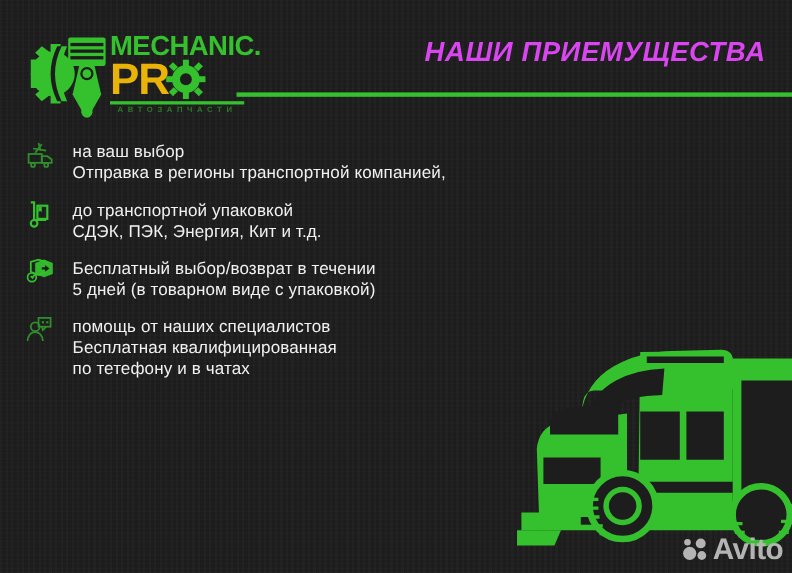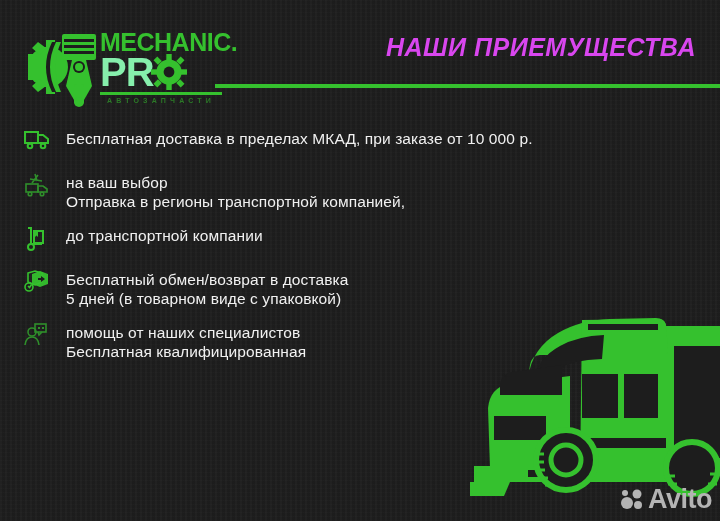--- a/index.html
+++ b/index.html
@@ -36,21 +36,21 @@
     display:flex; align-items:flex-start;
   }
   .logo-mark{ position:relative; width:82px; height:84px; flex:0 0 82px; }
   .logo-text{ position:relative; margin-left:-4px; padding-top:6px; }
   .logo-word1{
     color:#35c12e; font-weight:bold; font-size:25px;
     letter-spacing:-0.5px; line-height:24px;
     font-family:"Liberation Sans", sans-serif;
   }
   .logo-word2{
-    color:#86efac; font-weight:bold; font-size:40px;
+    color:#eab308; font-weight:bold; font-size:40px;
     line-height:36px; letter-spacing:-1px;
     display:flex; align-items:center;
   }
   .logo-gearO{ width:36px; height:36px; margin-left:-3px; }
   .logo-sub{
     margin-top:2px; color:#2b7a27; font-size:7px;
     letter-spacing:4.2px; font-weight:bold;
     border-top:3px solid #35c12e; padding-top:2px; width:122px;
     text-align:center;
   }
@@ -165,35 +165,20 @@
       </div>
       <div class="logo-sub">АВТОЗАПЧАСТИ</div>
     </div>
   </div>
 
   <div class="headline">НАШИ ПРИЕМУЩЕСТВА</div>
   <div class="rule"></div>
 
   <div class="features">
 
-    <div class="feature">
-      <div class="ic">
-        <svg width="26" height="22" viewBox="0 0 26 22">
-          <g fill="none" stroke="#35c12e" stroke-width="2">
-            <rect x="1" y="3" width="13" height="11"></rect>
-            <path d="M14 6 h5 l5 4 v4 h-10z"></path>
-            <circle cx="6" cy="17" r="2.3"></circle>
-            <circle cx="19" cy="17" r="2.3"></circle>
-          </g>
-        </svg>
-      </div>
-      <div class="txt">
-        <div>Бесплатная доставка в пределах МКАД, при заказе от 10 000 р.</div>
-      </div>
-    </div>
 
 
     <div class="feature">
       <div class="ic">
         <svg width="26" height="24" viewBox="0 0 26 24">
           <g fill="none" stroke="#2f8f2b" stroke-width="1.6">
             <rect x="2" y="11" width="12" height="8"></rect>
             <path d="M14 13 h5 l4 3 v3 h-9z"></path>
             <circle cx="6" cy="21" r="1.8"></circle>
             <circle cx="18" cy="21" r="1.8"></circle>
@@ -212,40 +197,41 @@
         <svg width="24" height="26" viewBox="0 0 24 26">
           <g fill="none" stroke="#35c12e" stroke-width="2">
             <path d="M4 2 h3 v16 h11"></path>
             <rect x="10" y="5" width="9" height="12"></rect>
             <circle cx="7" cy="21" r="3"></circle>
           </g>
           <path d="M11 6 h3 v5 l-1.5 -1.5 -1.5 1.5z" fill="#35c12e"></path>
         </svg>
       </div>
       <div class="txt">
-        <div>до транспортной компании</div>
+        <div>до транспортной упаковкой</div>
+        <div>СДЭК, ПЭК, Энергия, Кит и т.д.</div>
       </div>
     </div>
 
     <div class="feature">
       <div class="ic">
         <svg width="25" height="24" viewBox="0 0 25 24">
           <g fill="#35c12e">
             <path d="M8 4 l8 -3 8 3 v10 l-8 3 -8 -3z" opacity="0.95"></path>
           </g>
           <g fill="none" stroke="#35c12e" stroke-width="1.6">
             <path d="M4 3 l7 -2 7 2 v9 l-7 3 -7 -3z"></path>
             <circle cx="5" cy="17" r="4"></circle>
             <path d="M4 16 l1.5 1.5 2 -3"></path>
           </g>
           <path d="M17 6 l4 3 -4 3 v-2 h-3 v-2 h3z" fill="#1d1d1d"></path>
         </svg>
       </div>
       <div class="txt">
-        <div>Бесплатный обмен/возврат в доставка</div>
+        <div>Бесплатный выбор/возврат в течении</div>
         <div>5 дней (в товарном виде с упаковкой)</div>
       </div>
     </div>
 
     <div class="feature">
       <div class="ic">
         <svg width="24" height="24" viewBox="0 0 24 24">
           <g fill="none" stroke="#2f8f2b" stroke-width="1.6">
             <circle cx="8" cy="9" r="4"></circle>
             <path d="M1 22 q1 -8 7 -8 t7 8"></path>
@@ -254,20 +240,21 @@
           </g>
           <g fill="#2f8f2b">
             <rect x="14" y="4" width="2" height="2"></rect>
             <rect x="18" y="4" width="2" height="2"></rect>
           </g>
         </svg>
       </div>
       <div class="txt">
         <div>помощь от наших специалистов</div>
         <div>Бесплатная квалифицированная</div>
+        <div>по тетефону и в чатах</div>
       </div>
     </div>
 
   </div>
 
   <div class="truck">
     <svg viewBox="0 0 250 233" width="250" height="233">
       <g fill="#35c12e">
 
         <path d="M196 38 h54 v150 h-54z"></path>

